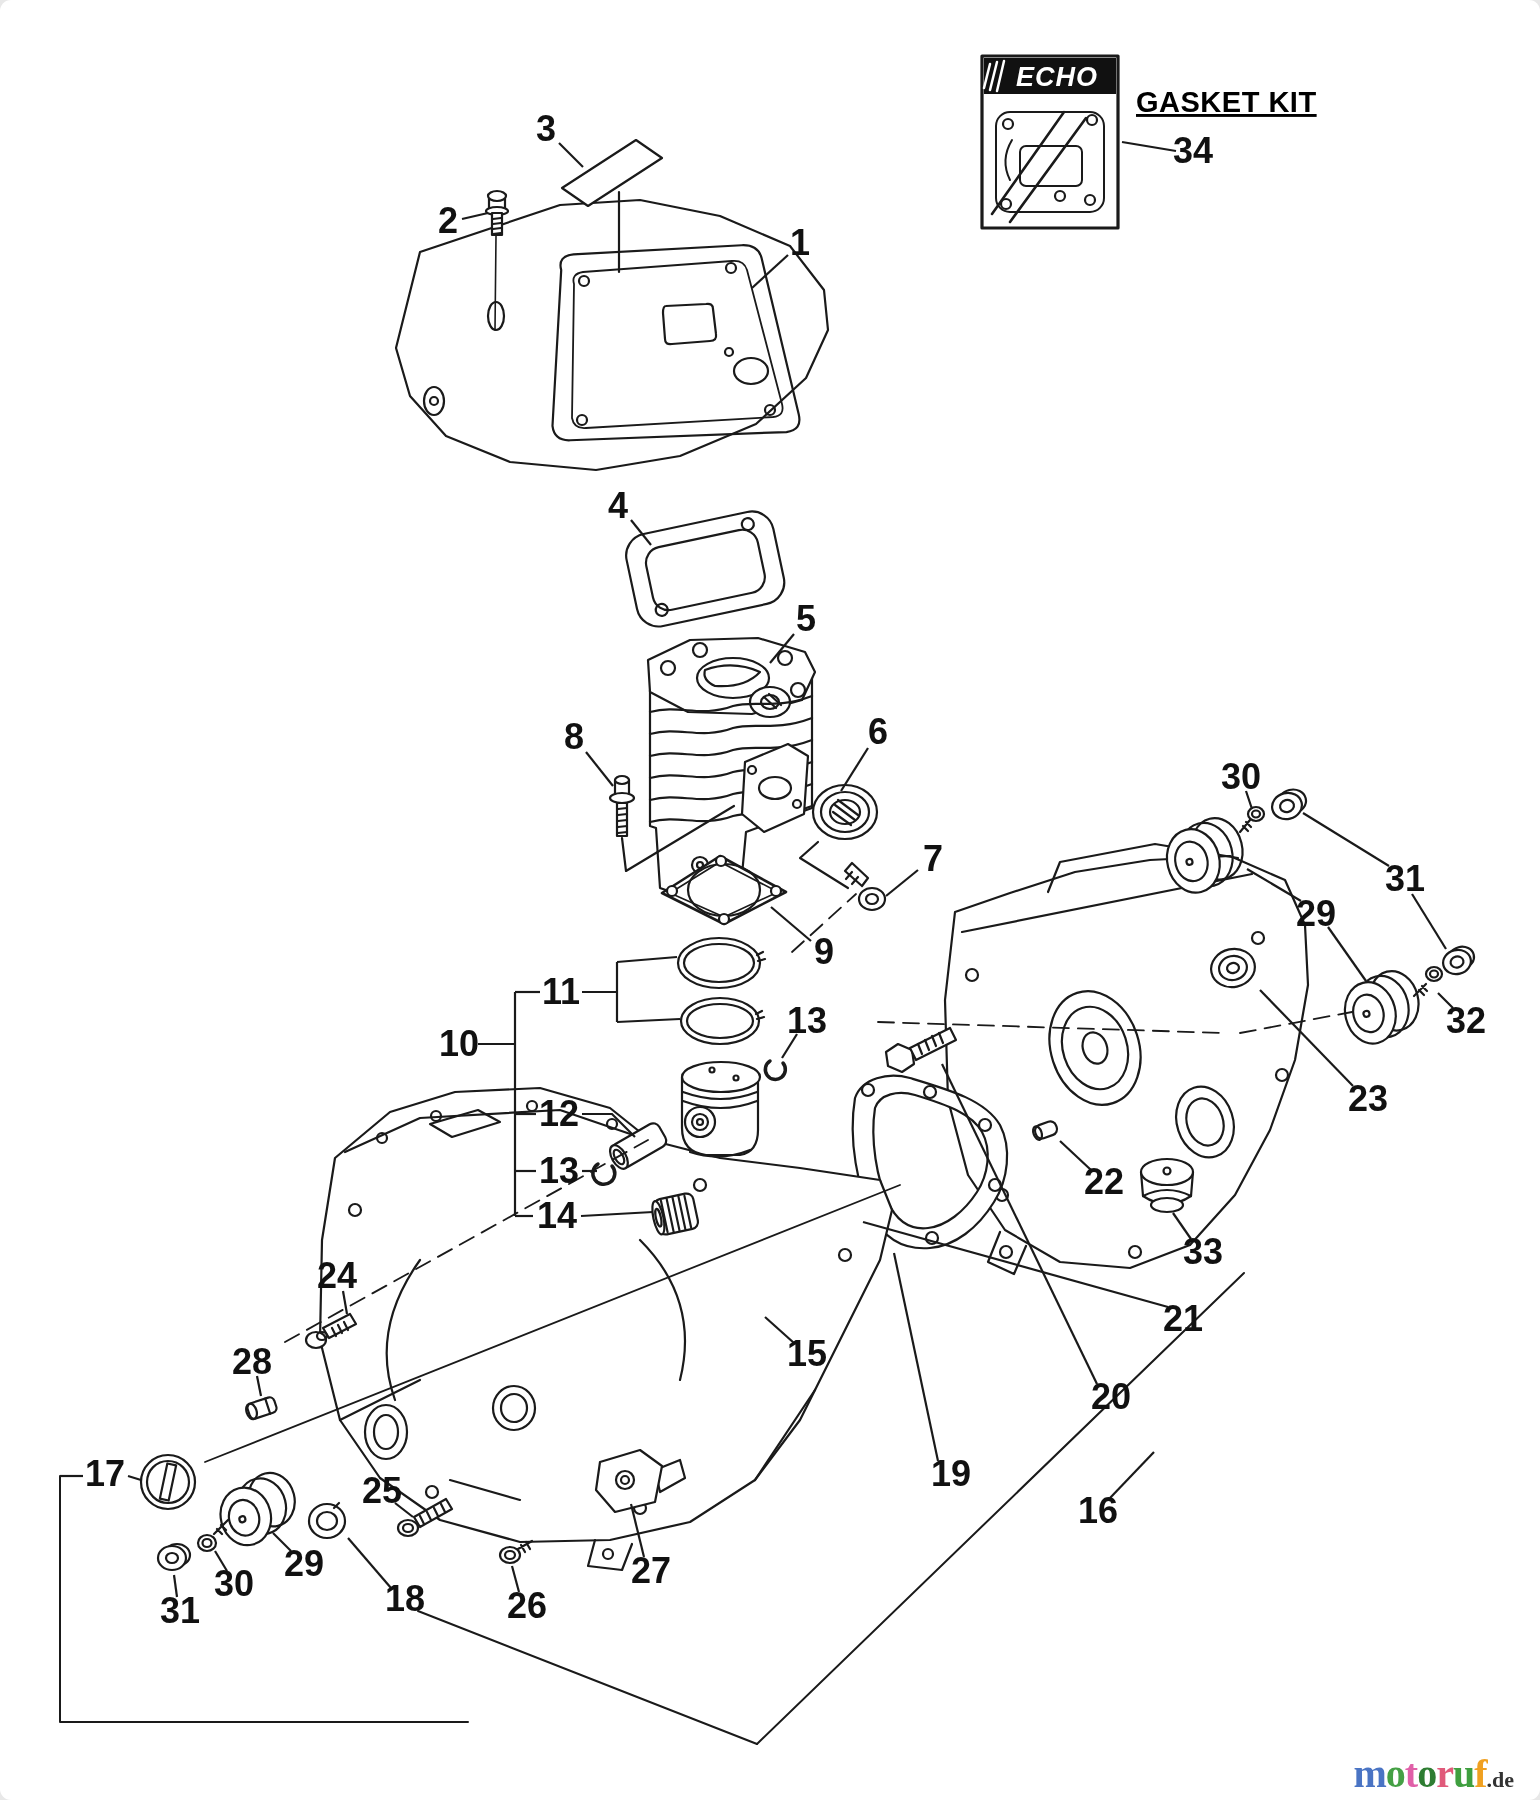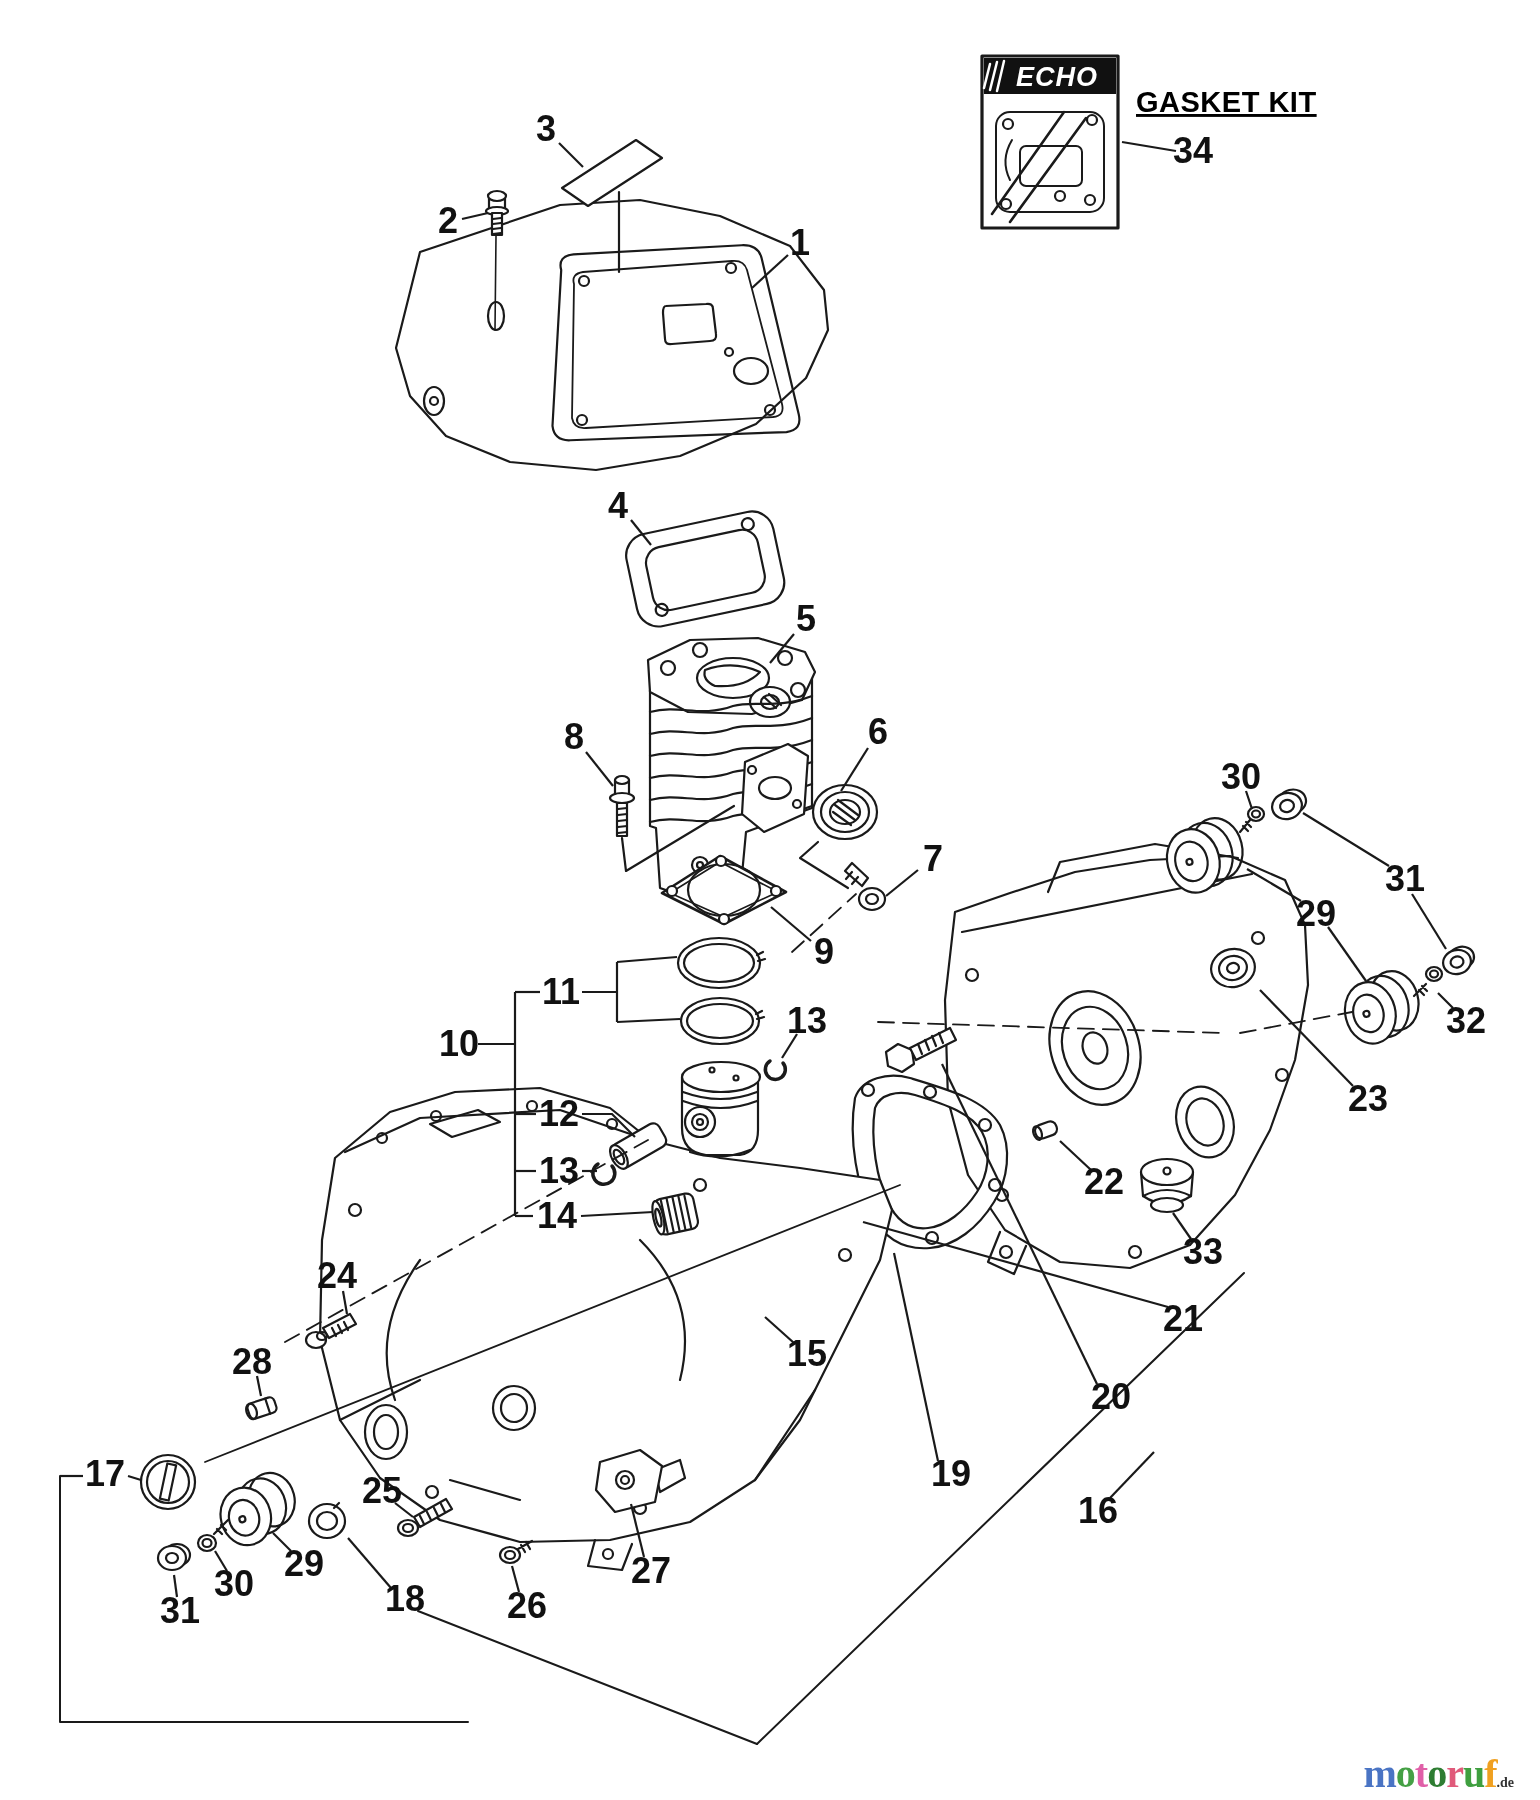--- a/index.html
+++ b/index.html
@@ -1,24 +1,24 @@
 <!DOCTYPE html>
 <html><head>
 <meta charset="utf-8">
 <style>
   html,body{margin:0;padding:0;background:#e8e8e8;}
   .stage{position:relative;width:1540px;height:1800px;background:#ffffff;overflow:hidden;
-         font-family:"Liberation Sans",sans-serif;}
+         font-family:"Liberation Sans",sans-serif;border-radius:11px;}
   .stage svg{position:absolute;left:0;top:0;}
   .callout{font:700 36px "Liberation Sans",sans-serif;fill:#111;text-anchor:middle;}
   .gasket-kit-label{font:700 29px "Liberation Sans",sans-serif;fill:#000;text-decoration:underline;letter-spacing:.5px;}
   .echo-brand{font:italic 800 27px "Liberation Sans",sans-serif;fill:#fff;letter-spacing:1px;}
   .watermark{position:absolute;right:26px;bottom:6px;font:700 40px "Liberation Serif",serif;
              letter-spacing:-1px;line-height:1;user-select:none;cursor:pointer;}
-  .watermark .suffix{font-size:14px;letter-spacing:0;}
+  .watermark .suffix{font-size:22px;letter-spacing:0;}
 </style>
 </head>
 <body>
 
 <div class="stage">
 <svg width="1540" height="1800" viewBox="0 0 1540 1800">
 
   <g stroke="#1a1a1a" stroke-width="2.2" fill="none" stroke-linejoin="round" stroke-linecap="round">
 
     <g>

